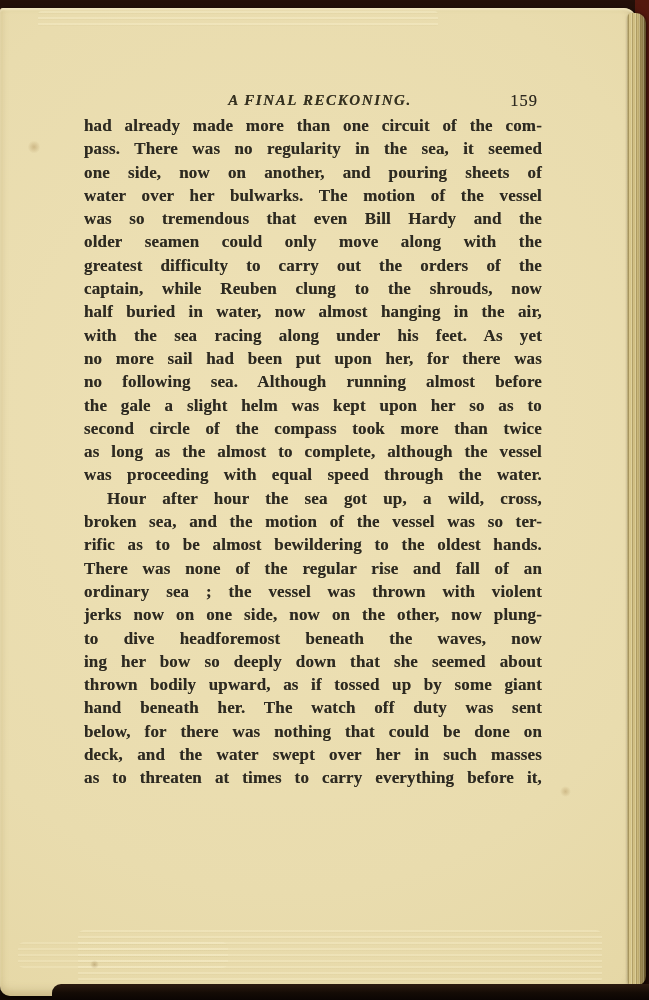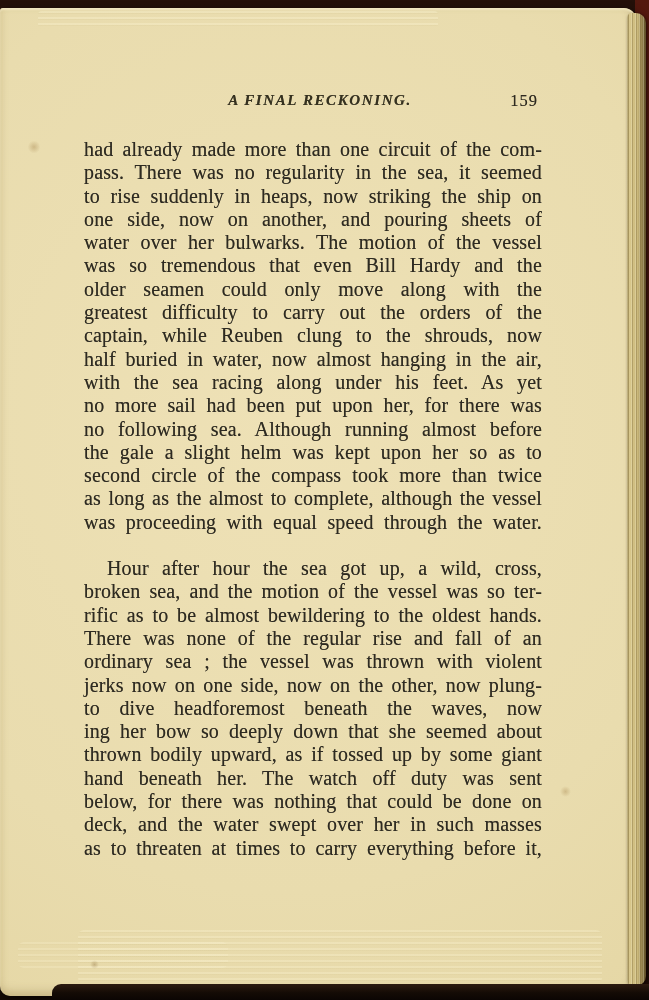--- a/index.html
+++ b/index.html
@@ -67,43 +67,43 @@
   
   .spot{position:absolute;border-radius:50%;pointer-events:none;}
   .spot.s1{left:28px;top:132px;width:12px;height:14px;
     background:radial-gradient(circle,rgba(140,100,40,.30) 0%,rgba(140,100,40,0) 70%);}
   .spot.s2{left:560px;top:778px;width:11px;height:11px;
     background:radial-gradient(circle,rgba(140,100,40,.28) 0%,rgba(140,100,40,0) 70%);}
   .spot.s3{left:90px;top:952px;width:9px;height:9px;
     background:radial-gradient(circle,rgba(120,85,35,.30) 0%,rgba(120,85,35,0) 70%);}
   
   .content{position:absolute;left:84px;top:84px;width:458px;color:var(--ink);}
-  .running-header{position:relative;height:22px;margin-bottom:24px;}
+  .running-header{position:relative;height:22px;}
   .chapter-title{
     text-align:center;font-style:italic;font-weight:700;
     font-size:15px;letter-spacing:1.6px;
     padding-left:14px;color:#35311f;
     text-shadow:0 0 .4px rgba(45,42,33,.6);
   }
   .page-number{
     position:absolute;right:4px;top:-1px;
     font-size:16.5px;letter-spacing:1px;font-weight:400;color:#2e2a20;
     text-shadow:0 0 .4px rgba(45,42,33,.6);
     text-align:right;
   }
   .page-body{width:458px;}
   .line{
-    font-size:20px;line-height:23.3px;height:23.3px;
+    font-size:17px;line-height:23.3px;height:23.3px;
     text-align:justify;text-align-last:justify;
     letter-spacing:.15px;
     color:var(--ink);
     text-shadow:0 0 .45px rgba(45,42,33,.55);
-    white-space:normal;overflow:visible;
+    white-space:normal;overflow:visible;font-weight:bold;
   }
-  .line.indent{text-indent:23px;margin-top:23px;}
+  .line.indent{text-indent:23px;}
 </style>
 </head>
 <body>
 
 <div class="scan">
   <div class="cover-right"></div>
 
   <div class="page">
     <div class="streaks top"></div>
     <div class="streaks bottom"></div>
@@ -113,21 +113,20 @@
     <div class="spot s3"></div>
 
     <div class="content">
       <div class="running-header">
         <div class="chapter-title">A FINAL RECKONING.</div>
         <div class="page-number">159</div>
       </div>
       <div class="page-body">
           <div class="line">had already made more than one circuit of the com-</div>
           <div class="line">pass.  There was no regularity in the sea, it seemed</div>
-          <div class="line">to rise suddenly in heaps, now striking the ship on</div>
           <div class="line">one side, now on another, and pouring sheets of</div>
           <div class="line">water over her bulwarks.  The motion of the vessel</div>
           <div class="line">was so tremendous that even Bill Hardy and the</div>
           <div class="line">older seamen could only move along with the</div>
           <div class="line">greatest difficulty to carry out the orders of the</div>
           <div class="line">captain, while Reuben clung to the shrouds, now</div>
           <div class="line">half buried in water, now almost hanging in the air,</div>
           <div class="line">with the sea racing along under his feet.  As yet</div>
           <div class="line">no more sail had been put upon her, for there was</div>
           <div class="line">no following sea.  Although running almost before</div>

